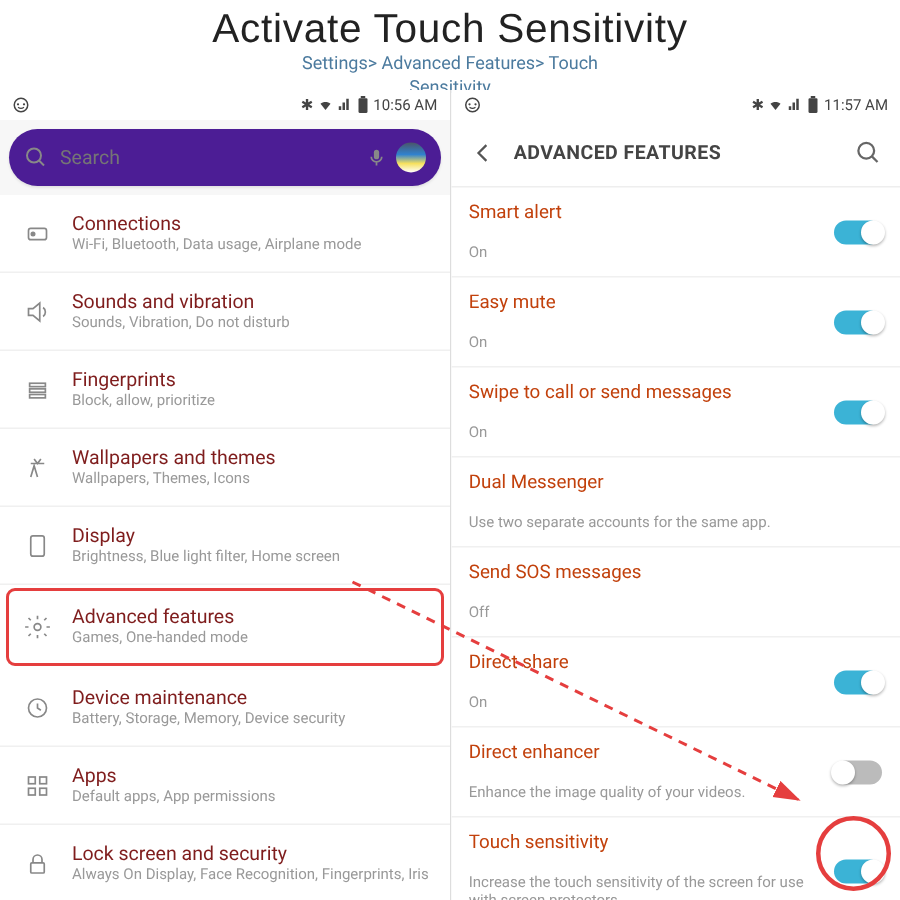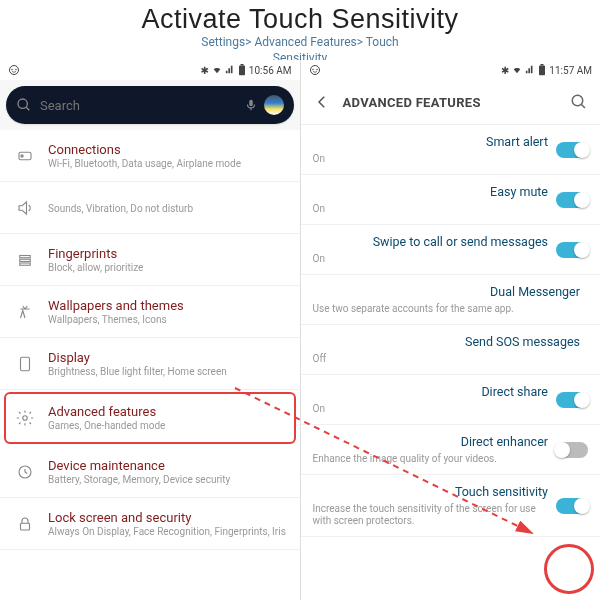--- a/index.html
+++ b/index.html
@@ -6,40 +6,40 @@
 body { width: 600px; height: 600px; background: #fff; overflow: hidden; position: relative; }
 .header { text-align: center; padding: 4px 16px 2px; }
 .title { font-size: 27px; font-weight: 400; color: #222; font-family: 'Century Gothic', 'Futura', sans-serif; letter-spacing: 0.5px; }
 .breadcrumb { font-size: 12px; color: #4b7a9e; margin-top: 0; line-height: 1.3; }
 .phones { display: flex; position: absolute; top: 60px; left: 0; right: 0; bottom: 0; }
 .phone { flex: 1; background: #f7f7f7; border-right: 1px solid #ddd; position: relative; display: flex; flex-direction: column; }
 .phone:last-child { border-right: none; }
 .statusbar { display: flex; align-items: center; justify-content: space-between; padding: 3px 8px; font-size: 10px; color: #444; background: #fff; height: 20px; }
 .sb-left { display: flex; align-items: center; gap: 4px; }
 .sb-right { display: flex; align-items: center; gap: 3px; }
-.searchbar { display: flex; align-items: center; background: #0f172a; margin: 6px; border-radius: 22px; padding: 6px 10px; box-shadow: 0 1px 2px rgba(0,0,0,0.1); height: 38px; }
+.searchbar { display: flex; align-items: center; background: #4c1d95; margin: 6px; border-radius: 22px; padding: 6px 10px; box-shadow: 0 1px 2px rgba(0,0,0,0.1); height: 38px; }
 .searchbar input { flex: 1; border: none; outline: none; font-size: 13px; color: #888; margin-left: 8px; background: transparent; }
 .searchbar .mic { margin-left: 6px; }
 .avatar { width: 20px; height: 20px; border-radius: 50%; background: linear-gradient(180deg,#4a5568 0%,#3182ce 40%,#f6e05e 70%,#ffffff 100%); margin-left: 6px; }
 .list { flex: 1; background: #fff; overflow: hidden; }
 .item { display: flex; align-items: center; padding: 10px 12px 10px 10px; border-bottom: 1px solid #f0f0f0; min-height: 52px; }
 .item.highlight { outline: 2px solid #e53e3e; outline-offset: -2px; border-radius: 6px; margin: 2px 4px; padding: 8px 8px 8px 6px; }
 .icon-col { width: 30px; display: flex; justify-content: center; color: #888; flex-shrink: 0; }
 .txt-col { flex: 1; margin-left: 8px; overflow: hidden; }
 .item-title { font-size: 13px; color: #7f1d1d; font-weight: 400; }
 .item-sub { font-size: 10px; color: #999; margin-top: 1px; white-space: nowrap; overflow: hidden; text-overflow: ellipsis; }
 .pagehdr { display: flex; align-items: center; padding: 10px 12px; background: #fff; height: 44px; }
 .pagehdr .back { color: #555; }
 .pagehdr .ptitle { font-size: 13px; font-weight: 700; color: #444; margin-left: 12px; flex: 1; letter-spacing: 0.3px; }
 .pagehdr .srch2 { color: #666; }
 .adv-list { flex: 1; background: #fff; overflow: hidden; border-top: 1px solid #eee; }
 .adv-item { display: flex; align-items: center; padding: 9px 12px; border-bottom: 1px solid #f0f0f0; min-height: 50px; }
 .adv-txt { flex: 1; padding-right: 8px; }
-.adv-title { font-size: 12.5px; color: #0c4a6e; text-align: right; }
-.adv-sub { font-size: 10px; color: #999; margin-top: 4px; line-height: 1.2; }
+.adv-title { font-size: 12.5px; color: #c2410c; }
+.adv-sub { font-size: 10px; color: #999; margin-top: 14px; line-height: 1.2; }
 .toggle { width: 32px; height: 16px; border-radius: 10px; position: relative; flex-shrink: 0; }
 .toggle.on { background: #3bb3d6; }
 .toggle.off { background: #bbb; }
 .toggle .knob { position: absolute; width: 16px; height: 16px; border-radius: 50%; background: #fff; top: 0; box-shadow: 0 1px 2px rgba(0,0,0,0.3); }
 .toggle.on .knob { right: -2px; }
 .toggle.off .knob { left: -2px; }
 .circle-highlight { position: absolute; right: 6px; bottom: 6px; width: 50px; height: 50px; border: 3px solid #e53e3e; border-radius: 50%; pointer-events: none; z-index: 10; }
 .arrow-svg { position: absolute; left: 220px; top: 378px; width: 340px; height: 200px; pointer-events: none; z-index: 9; }
 svg { display: block; }
 </style>
@@ -119,20 +119,21 @@
           </div>
       </div>
       <div class="item">
         <div class="icon-col">
             <svg width="18" height="18" viewBox="0 0 24 24" fill="none" stroke="#888" stroke-width="1.5">
               <path d="M4 9v6h4l6 5V4L8 9z"></path>
               <path d="M17 8a5 5 0 010 8"></path>
             </svg>
           </div>
         <div class="txt-col">
+            <div class="item-title">Sounds and vibration</div>
             <div class="item-sub">Sounds, Vibration, Do not disturb</div>
           </div>
       </div>
       <div class="item">
         <div class="icon-col">
             <svg width="18" height="18" viewBox="0 0 24 24" fill="none" stroke="#888" stroke-width="1.5">
               <rect x="5" y="6" width="14" height="3"></rect>
               <rect x="5" y="11" width="14" height="3"></rect>
               <rect x="5" y="16" width="14" height="3"></rect>
             </svg>
@@ -179,20 +180,34 @@
       <div class="item">
         <div class="icon-col">
             <svg width="18" height="18" viewBox="0 0 24 24" fill="none" stroke="#888" stroke-width="1.5">
               <circle cx="12" cy="12" r="8"></circle>
               <path d="M12 8v4l3 2"></path>
             </svg>
           </div>
         <div class="txt-col">
             <div class="item-title">Device maintenance</div>
             <div class="item-sub">Battery, Storage, Memory, Device security</div>
+          </div>
+      </div>
+      <div class="item">
+        <div class="icon-col">
+            <svg width="18" height="18" viewBox="0 0 24 24" fill="none" stroke="#888" stroke-width="1.5">
+              <rect x="4" y="4" width="6" height="6"></rect>
+              <rect x="14" y="4" width="6" height="6"></rect>
+              <rect x="4" y="14" width="6" height="6"></rect>
+              <rect x="14" y="14" width="6" height="6"></rect>
+            </svg>
+          </div>
+        <div class="txt-col">
+            <div class="item-title">Apps</div>
+            <div class="item-sub">Default apps, App permissions</div>
           </div>
       </div>
       <div class="item">
         <div class="icon-col">
             <svg width="18" height="18" viewBox="0 0 24 24" fill="none" stroke="#888" stroke-width="1.5">
               <rect x="6" y="11" width="12" height="9" rx="1"></rect>
               <path d="M8 11V8a4 4 0 018 0v3"></path>
             </svg>
           </div>
         <div class="txt-col">

